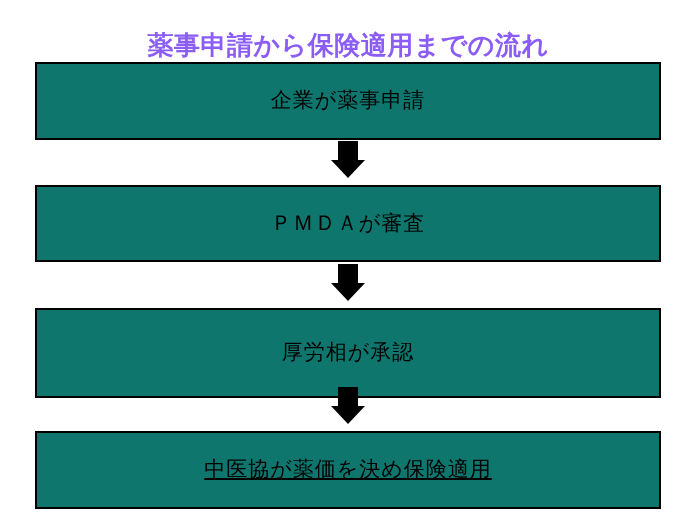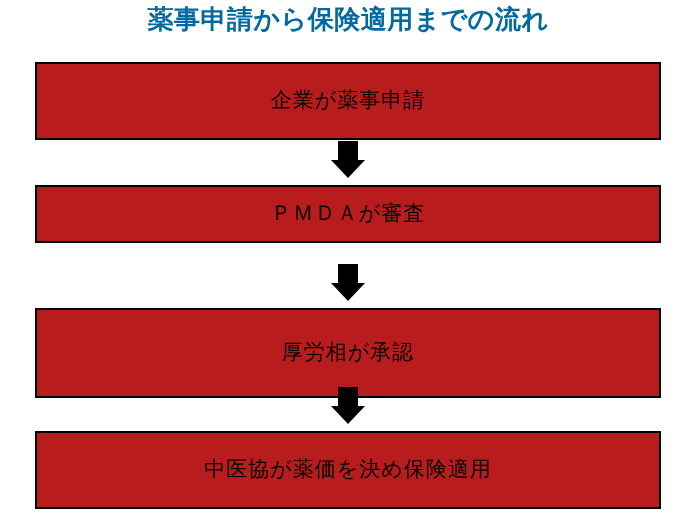--- a/index.html
+++ b/index.html
@@ -14,37 +14,37 @@
     color: #000000;
     overflow: hidden;
   }
   #flow-root {
     position: relative;
     width: 696px;
     height: 522px;
   }
   .diagram-title {
     position: absolute;
-    top: 4px;
+    top: 30px;
     left: 0;
     width: 696px;
     text-align: center;
     font-size: 26px;
     font-weight: bold;
     letter-spacing: 0.5px;
     line-height: 1.2;
-    color: #0369a1;
+    color: #8b5cf6;
   }
   .flow-box {
     position: absolute;
     left: 35px;
     width: 626px;
     box-sizing: border-box;
     border: 2px solid #000000;
-    background: #b91c1c;
+    background: #0f766e;
     display: flex;
     align-items: center;
     justify-content: center;
   }
   .flow-box-label {
     font-size: 21px;
     font-weight: normal;
     letter-spacing: 1px;
     color: #000000;
     text-align: center;
@@ -93,21 +93,21 @@
     <span class="flow-box-label">企業が薬事申請</span>
   </div>
 
   <div class="arrow" style="top:141px;">
     <div class="arrow-shape">
       <div class="arrow-stem"></div>
       <div class="arrow-head"></div>
     </div>
   </div>
 
-  <div class="flow-box" style="top:185px; height:58px;">
+  <div class="flow-box" style="top:185px; height:77px;">
     <span class="flow-box-label">ＰＭＤＡが審査</span>
   </div>
 
   <div class="arrow" style="top:264px;">
     <div class="arrow-shape">
       <div class="arrow-stem"></div>
       <div class="arrow-head"></div>
     </div>
   </div>
 
@@ -115,17 +115,17 @@
     <span class="flow-box-label">厚労相が承認</span>
   </div>
 
   <div class="arrow" style="top:387px;">
     <div class="arrow-shape">
       <div class="arrow-stem"></div>
       <div class="arrow-head"></div>
     </div>
   </div>
 
-  <div class="flow-box" style="top:431px; height:78px;">
+  <div class="flow-box" style="top:431px; height:78px;text-decoration:underline;">
     <span class="flow-box-label">中医協が薬価を決め保険適用</span>
   </div>
 
 </div>
 
 </body></html>

